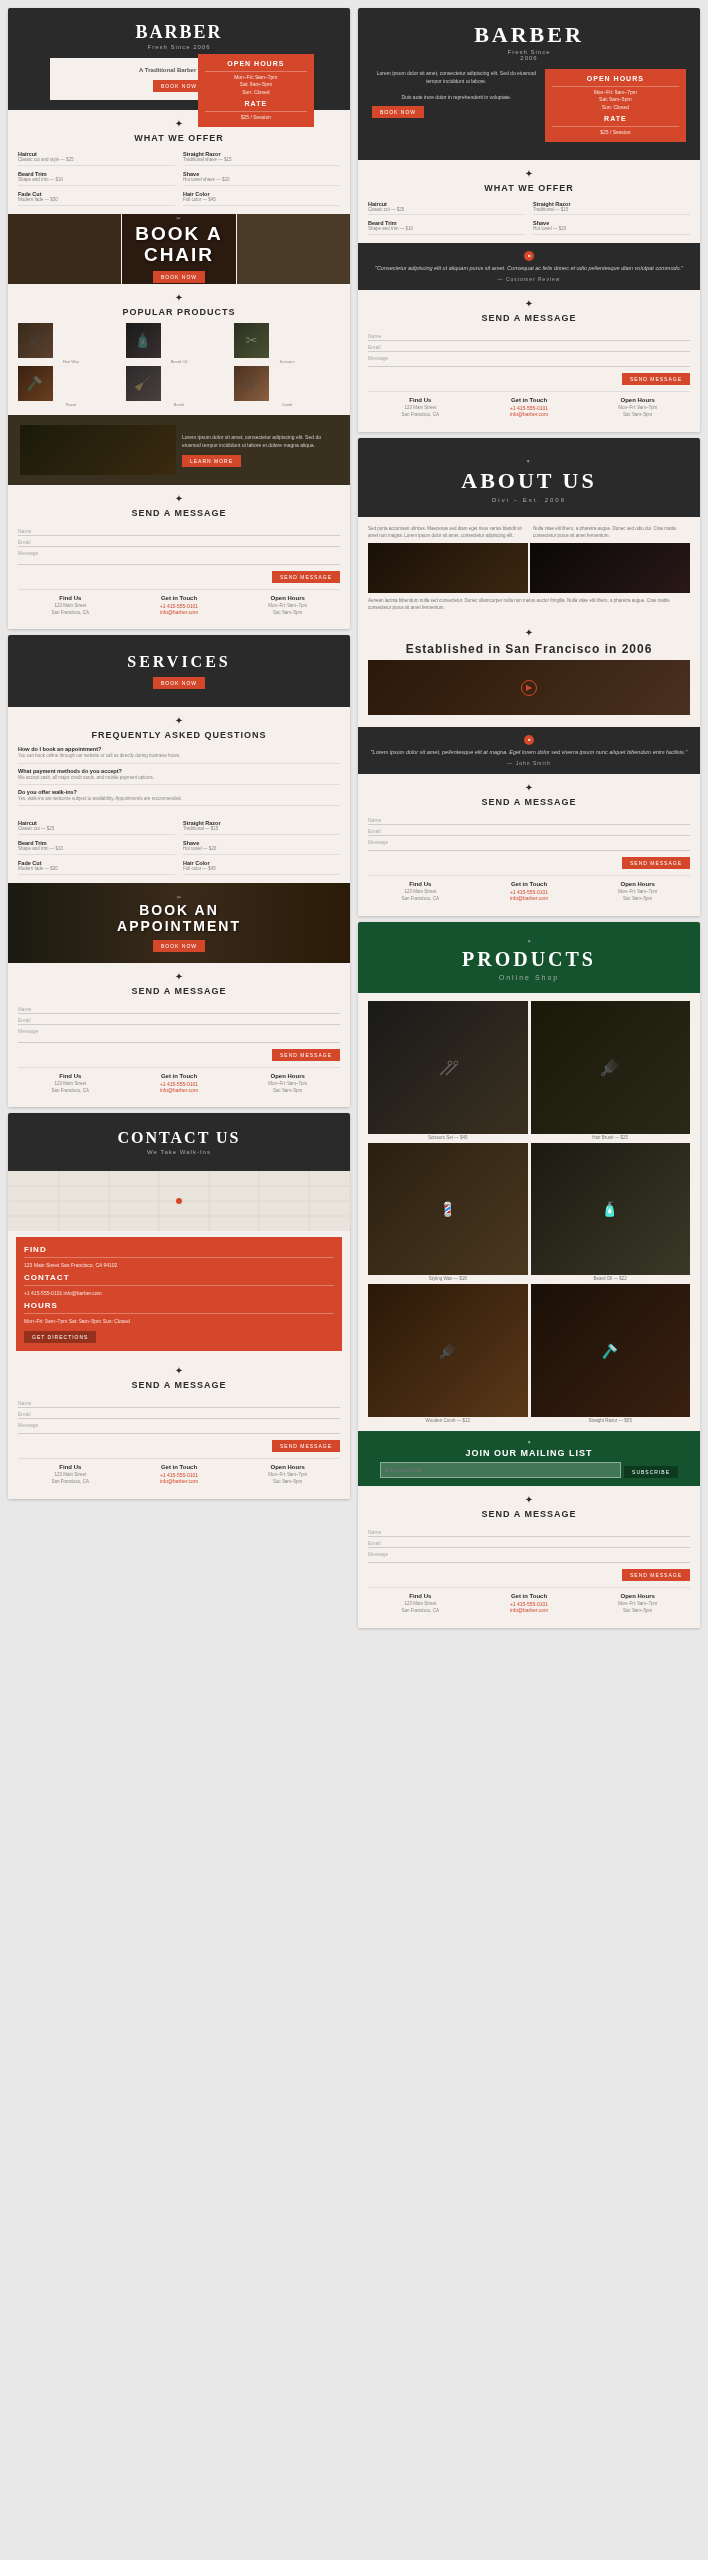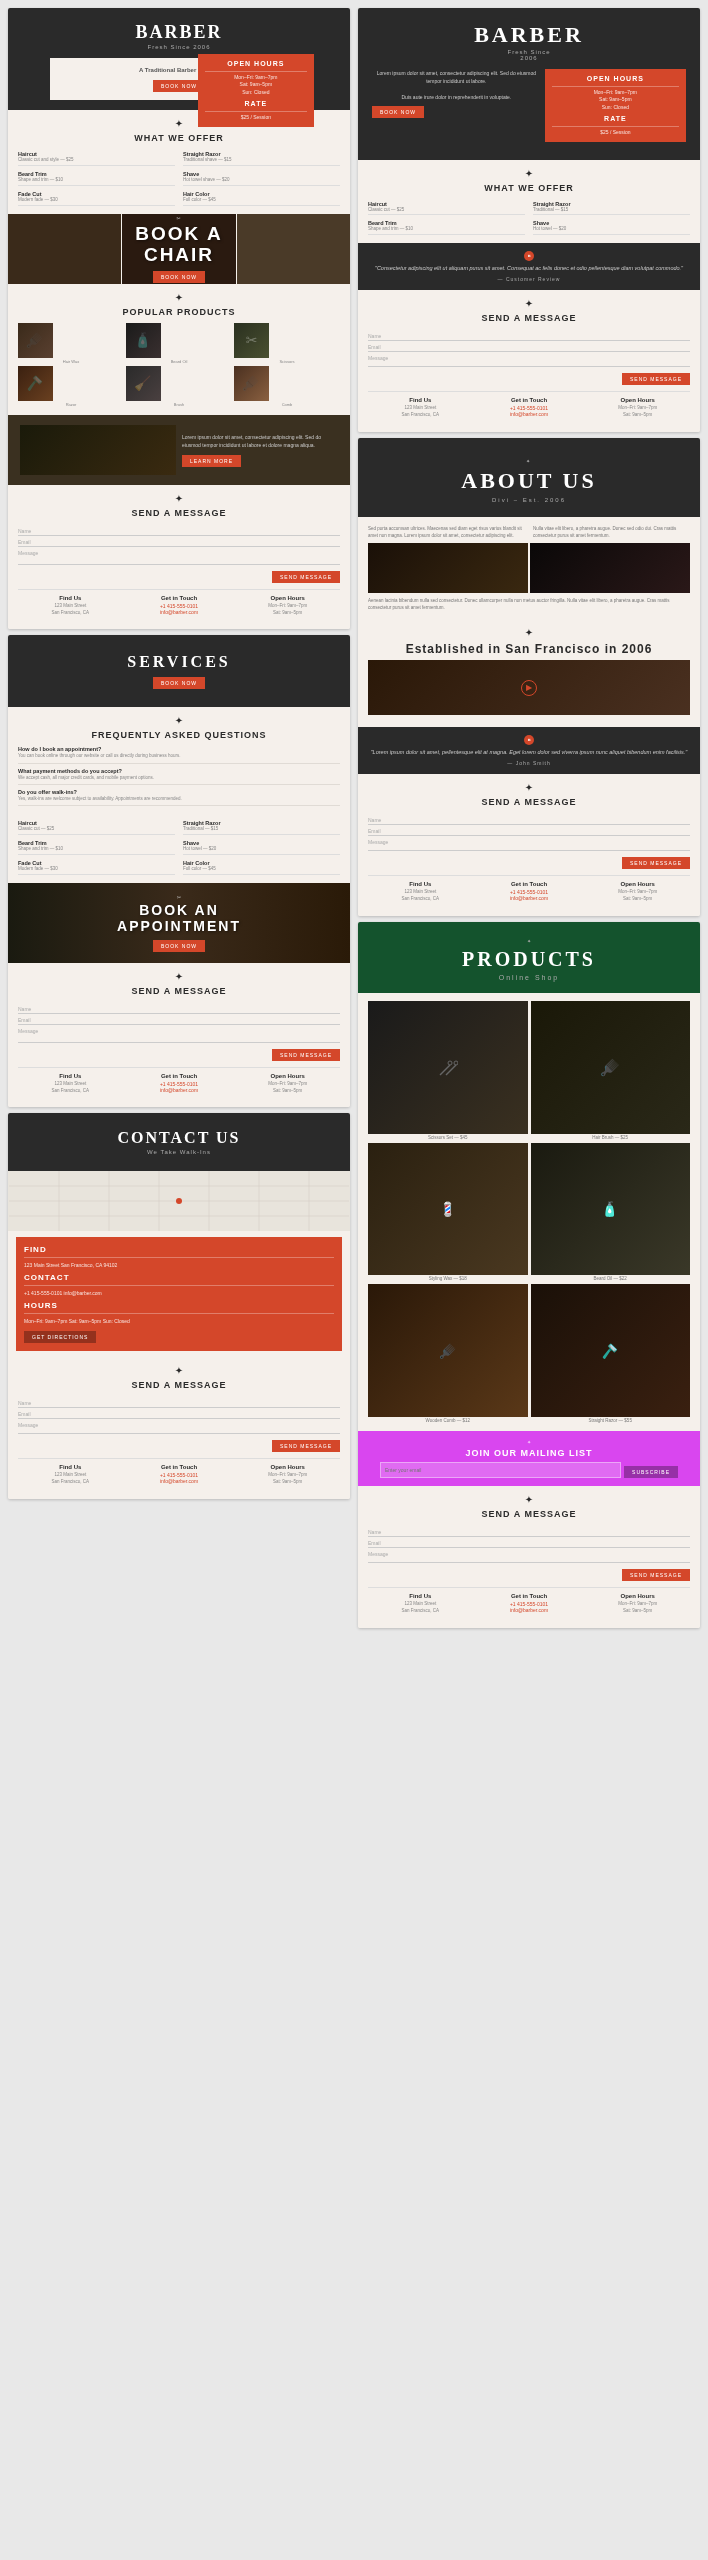--- a/index.html
+++ b/index.html
@@ -436,21 +436,21 @@
     }
 
     .orange-contact-box .contact-text {
       font-size: 5px;
       line-height: 1.6;
       color: rgba(255,255,255,0.85);
     }
 
     
     .mailing-section {
-      background: #d946ef;
+      background: #14532d;
       padding: 8px 22px;
       text-align: center;
     }
 
     .mailing-section .mail-title {
       font-size: 9px;
       font-weight: bold;
       color: #fff;
       letter-spacing: 1px;
       text-transform: uppercase;

